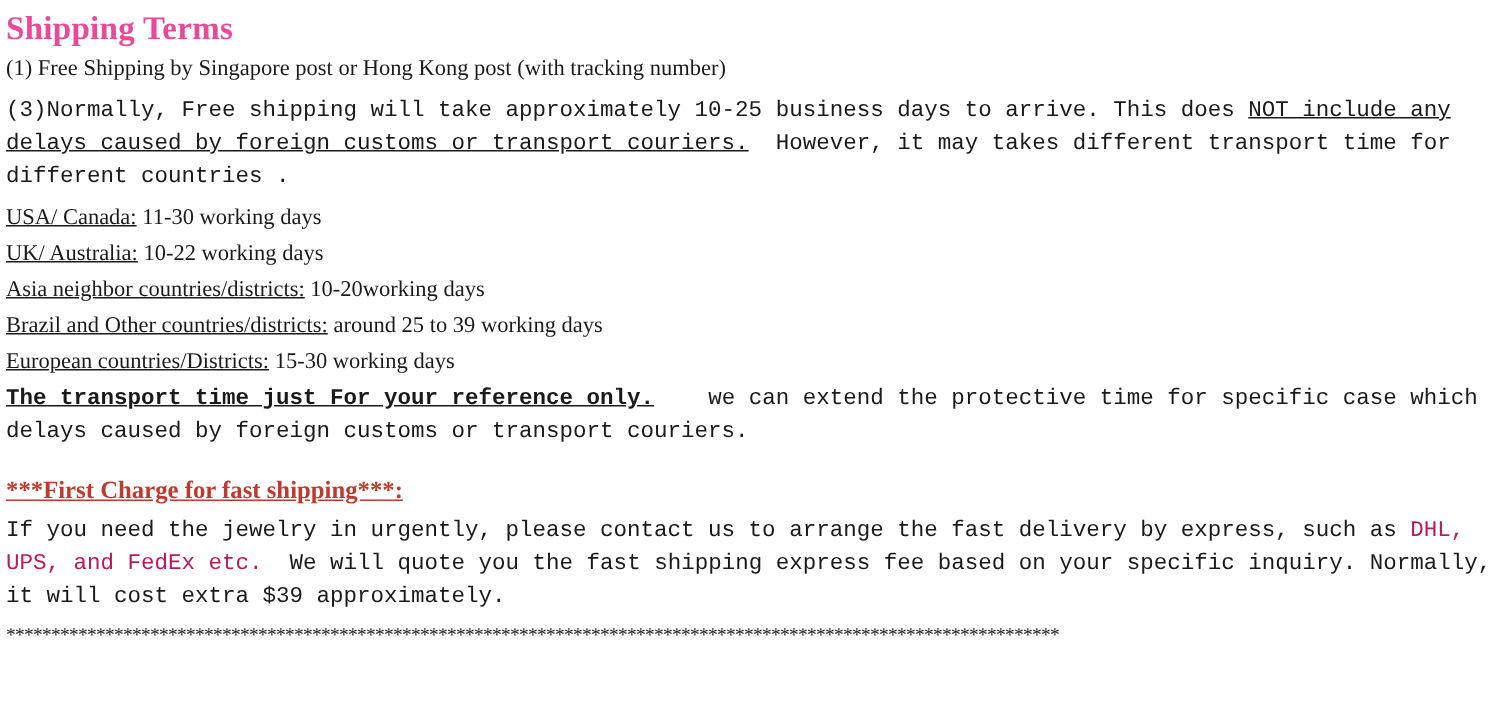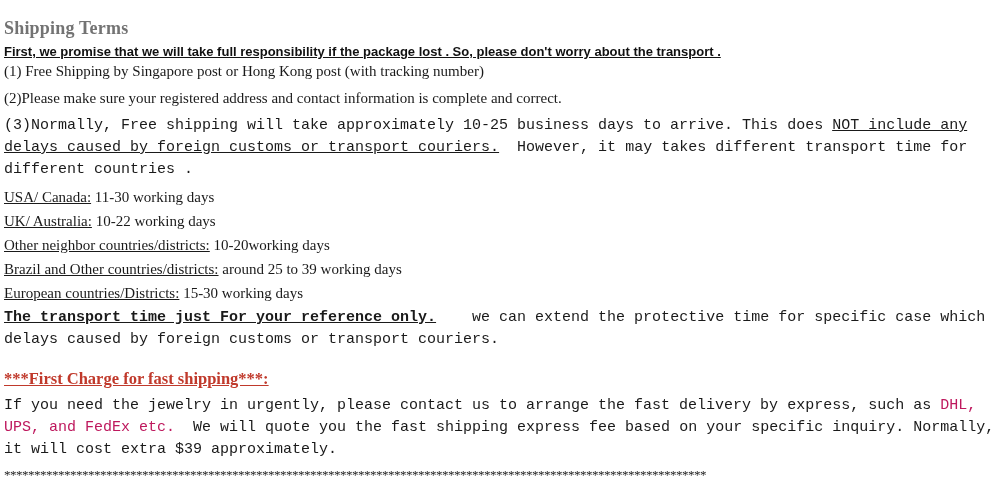--- a/index.html
+++ b/index.html
@@ -17,23 +17,23 @@
   .page {
     position: relative;
     width: 1000px;
     height: 482px;
     padding: 0;
     box-sizing: border-box;
   }
   .title {
     font-family: "Liberation Serif", serif;
     font-weight: bold;
-    font-size: 18px;
-    color: #737373;
-    margin: 18px 0 4px 4px;
+    font-size: 22px;
+    color: #ec4899;
+    margin: 6px 0 4px 4px;
     letter-spacing: 0.2px;
   }
   .promise {
     font-family: "Liberation Sans", sans-serif;
     font-size: 13px;
     font-weight: bold;
     color: #111;
     text-decoration: underline;
     margin: 4px 0 0 4px;
     line-height: 18px;
@@ -91,40 +91,38 @@
     width: 992px;
   }
 </style>
 </head>
 <body>
 
 <div class="page">
 
   <div class="title">Shipping Terms</div>
 
-  <div class="promise">First, we promise that we will take full responsibility if the package lost . So, please don't worry about the transport .</div>
 
 
   <div class="line">(1) Free Shipping by Singapore post or Hong Kong post (with tracking number)</div>
-  <div class="line">(2)Please make sure your registered address and contact information is complete and correct.</div>
 
   <div class="paragraph">
     <span>(3)Normally, Free shipping will take approximately 10-25 business days to arrive. This does </span><span class="u">NOT include any delays caused by foreign customs or transport couriers.</span>&nbsp;&nbsp;<span>However, it may takes different transport time for different countries .</span>
   </div>
 
   <div class="line tight">
     <span class="region">USA/ Canada:</span>
     <span>11-30 working days</span>
   </div>
   <div class="line tight">
     <span class="region">UK/ Australia:</span>
     <span>10-22 working days</span>
   </div>
   <div class="line tight">
-    <span class="region">Other neighbor countries/districts:</span>
+    <span class="region">Asia neighbor countries/districts:</span>
     <span>10-20working days</span>
   </div>
   <div class="line tight">
     <span class="region">Brazil and Other countries/districts:</span>
     <span>around 25 to 39 working days</span>
   </div>
   <div class="line tight">
     <span class="region">European countries/Districts:</span>
     <span>15-30 working days</span>
   </div>

